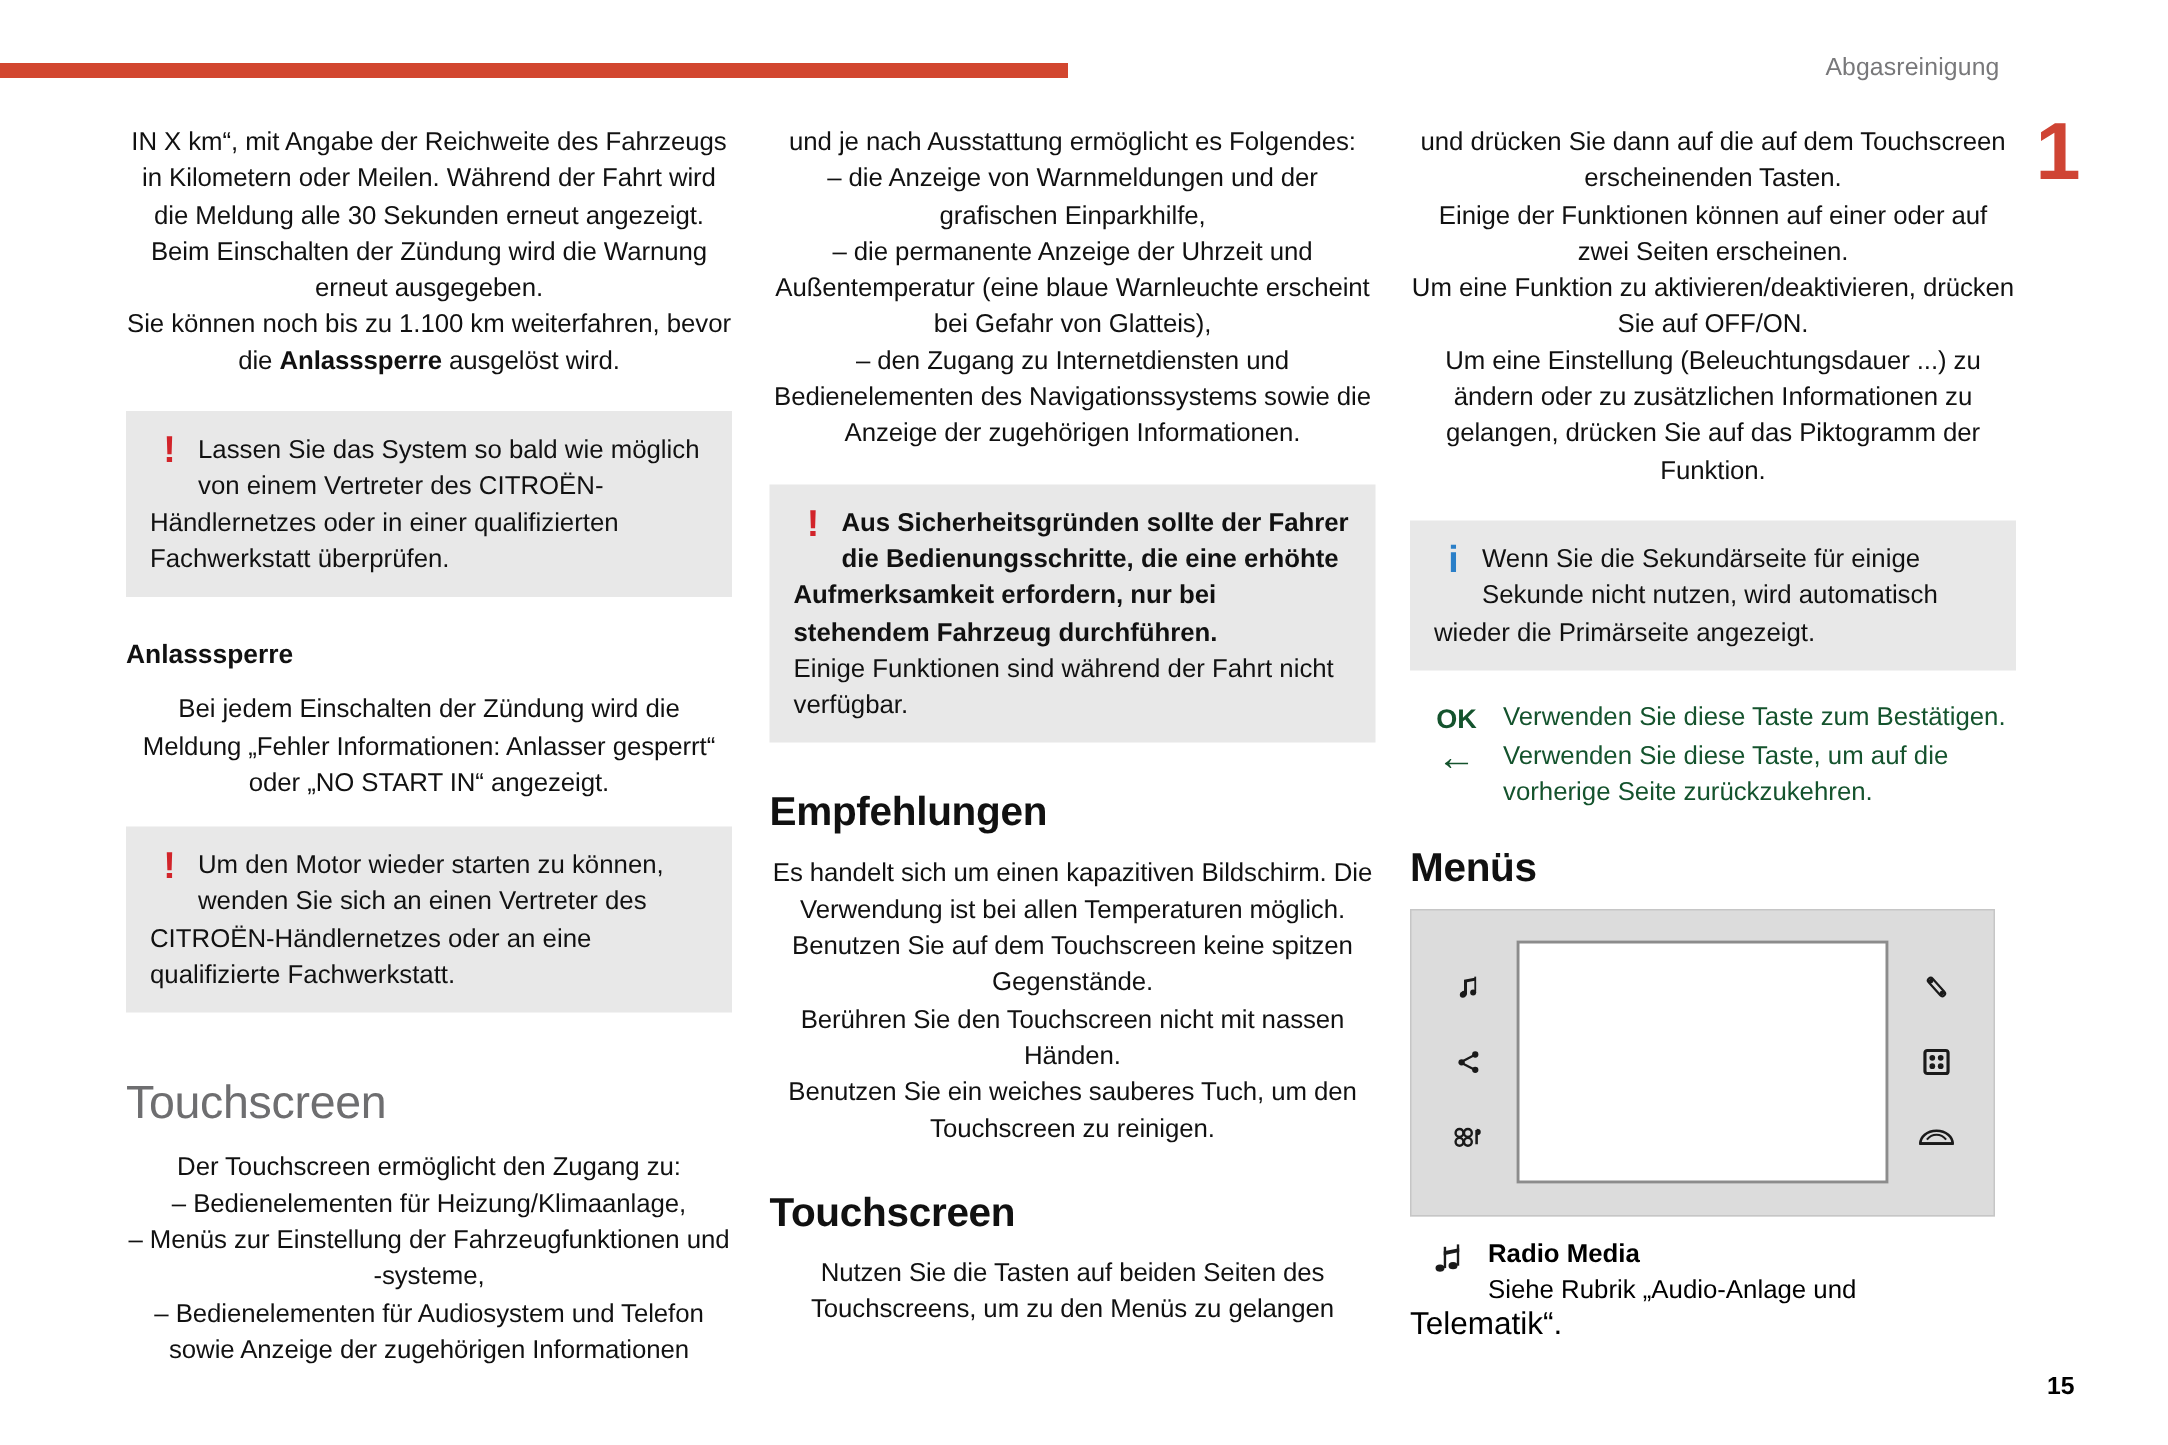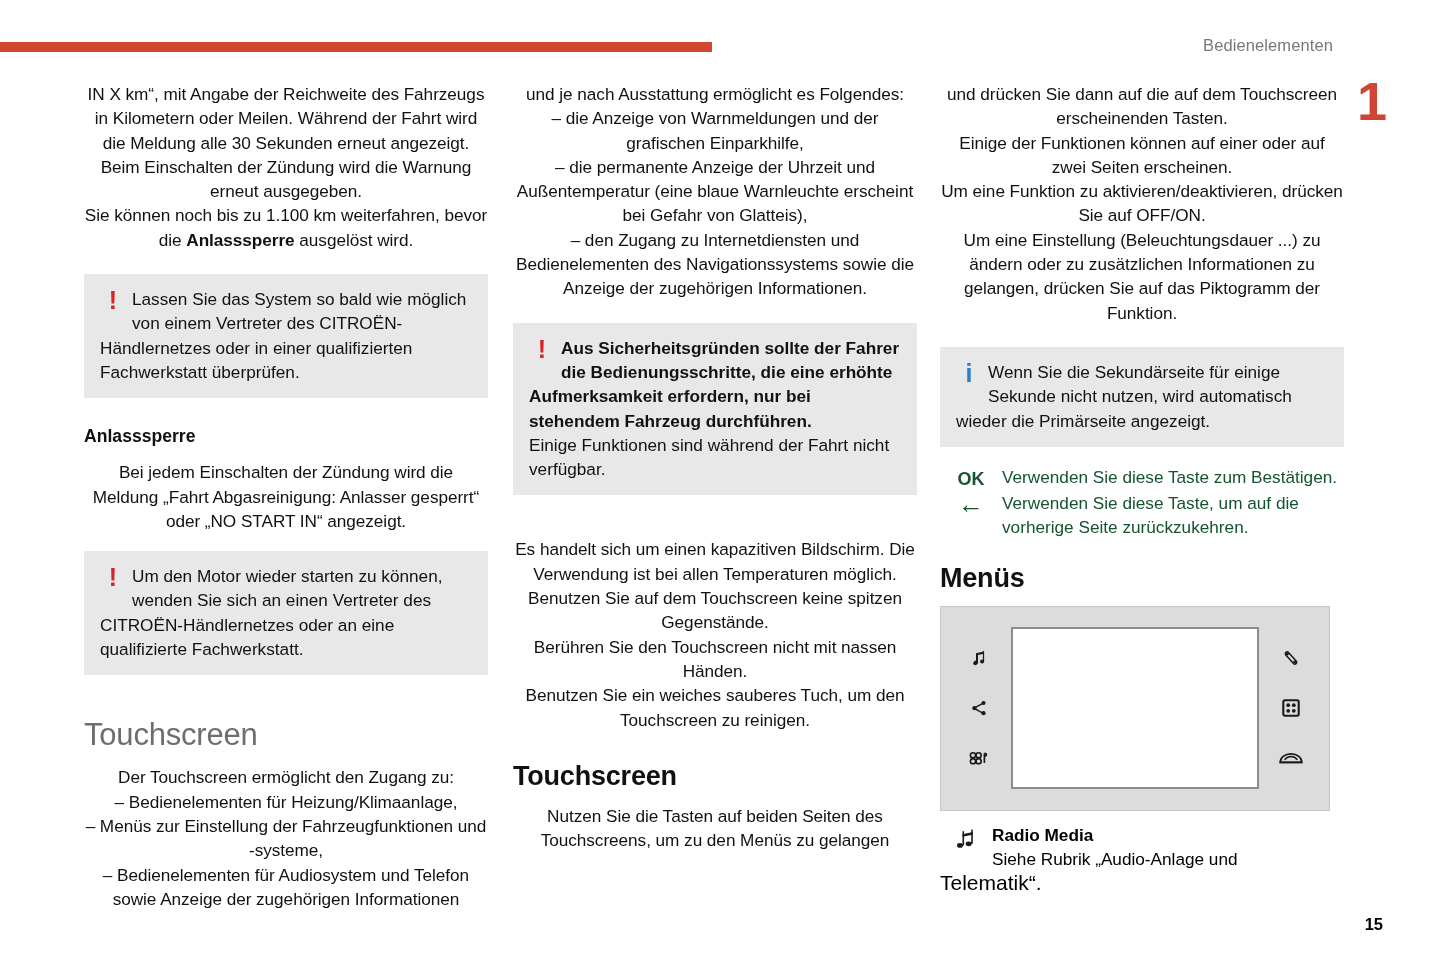--- a/index.html
+++ b/index.html
@@ -213,21 +213,21 @@
   .menu-entry .menu-title { font-weight: bold; display: block; }
   .menu-overflow {
     font-size: 21px;
     line-height: 24.3px;
   }
 </style>
 </head>
 <body>
 
 <div class="header-rule"></div>
-<div class="header-title">Bedienelementen</div>
+<div class="header-title">Abgasreinigung</div>
 <div class="chapter-tab">1</div>
 
 <div class="page-number">15</div>
 
 <div class="columns">
 
   <div class="col col-1">
 
     <p class="body">IN X km“, mit Angabe der Reichweite des Fahrzeugs in Kilometern oder Meilen. Während der Fahrt wird die Meldung alle 30 Sekunden erneut angezeigt. Beim Einschalten der Zündung wird die Warnung erneut ausgegeben.</p>
 
@@ -239,21 +239,21 @@
       <span class="note-icon warn">!</span>
       <p class="note-body">Lassen Sie das System so bald wie möglich von einem Vertreter des CITROËN-Händlernetzes oder in einer qualifizierten Fachwerkstatt überprüfen.</p>
     </div>
 
     <div class="sp-26"></div>
 
     <h3 class="subheading">Anlasssperre</h3>
 
     <div class="sp-12"></div>
 
-    <p class="body">Bei jedem Einschalten der Zündung wird die Meldung „Fahrt Abgasreinigung: Anlasser gesperrt“ oder „NO START IN“ angezeigt.</p>
+    <p class="body">Bei jedem Einschalten der Zündung wird die Meldung „Fehler Informationen: Anlasser gesperrt“ oder „NO START IN“ angezeigt.</p>
 
     <div class="sp-18"></div>
 
     <div class="note">
       <span class="note-icon warn">!</span>
       <p class="note-body">Um den Motor wieder starten zu können, wenden Sie sich an einen Vertreter des CITROËN-Händlernetzes oder an eine qualifizierte Fachwerkstatt.</p>
     </div>
 
     <div style="height:42px"></div>
 
@@ -278,20 +278,21 @@
     <div class="sp-22"></div>
 
     <div class="note">
       <span class="note-icon warn">!</span>
       <p class="note-body bold">Aus Sicherheitsgründen sollte der Fahrer die Bedienungsschritte, die eine erhöhte Aufmerksamkeit erfordern, nur bei stehendem Fahrzeug durchführen.</p>
       <p class="note-body">Einige Funktionen sind während der Fahrt nicht verfügbar.</p>
     </div>
 
     <div style="height:30px"></div>
 
+    <h2 class="heading-black">Empfehlungen</h2>
 
     <div class="sp-12"></div>
 
     <p class="body" style="white-space:pre-line">Es handelt sich um einen kapazitiven Bildschirm. Die Verwendung ist bei allen Temperaturen möglich.
 Benutzen Sie auf dem Touchscreen keine spitzen Gegenstände.
 Berühren Sie den Touchscreen nicht mit nassen Händen.
 Benutzen Sie ein weiches sauberes Tuch, um den Touchscreen zu reinigen.</p>
 
     <div style="height:28px"></div>
 

